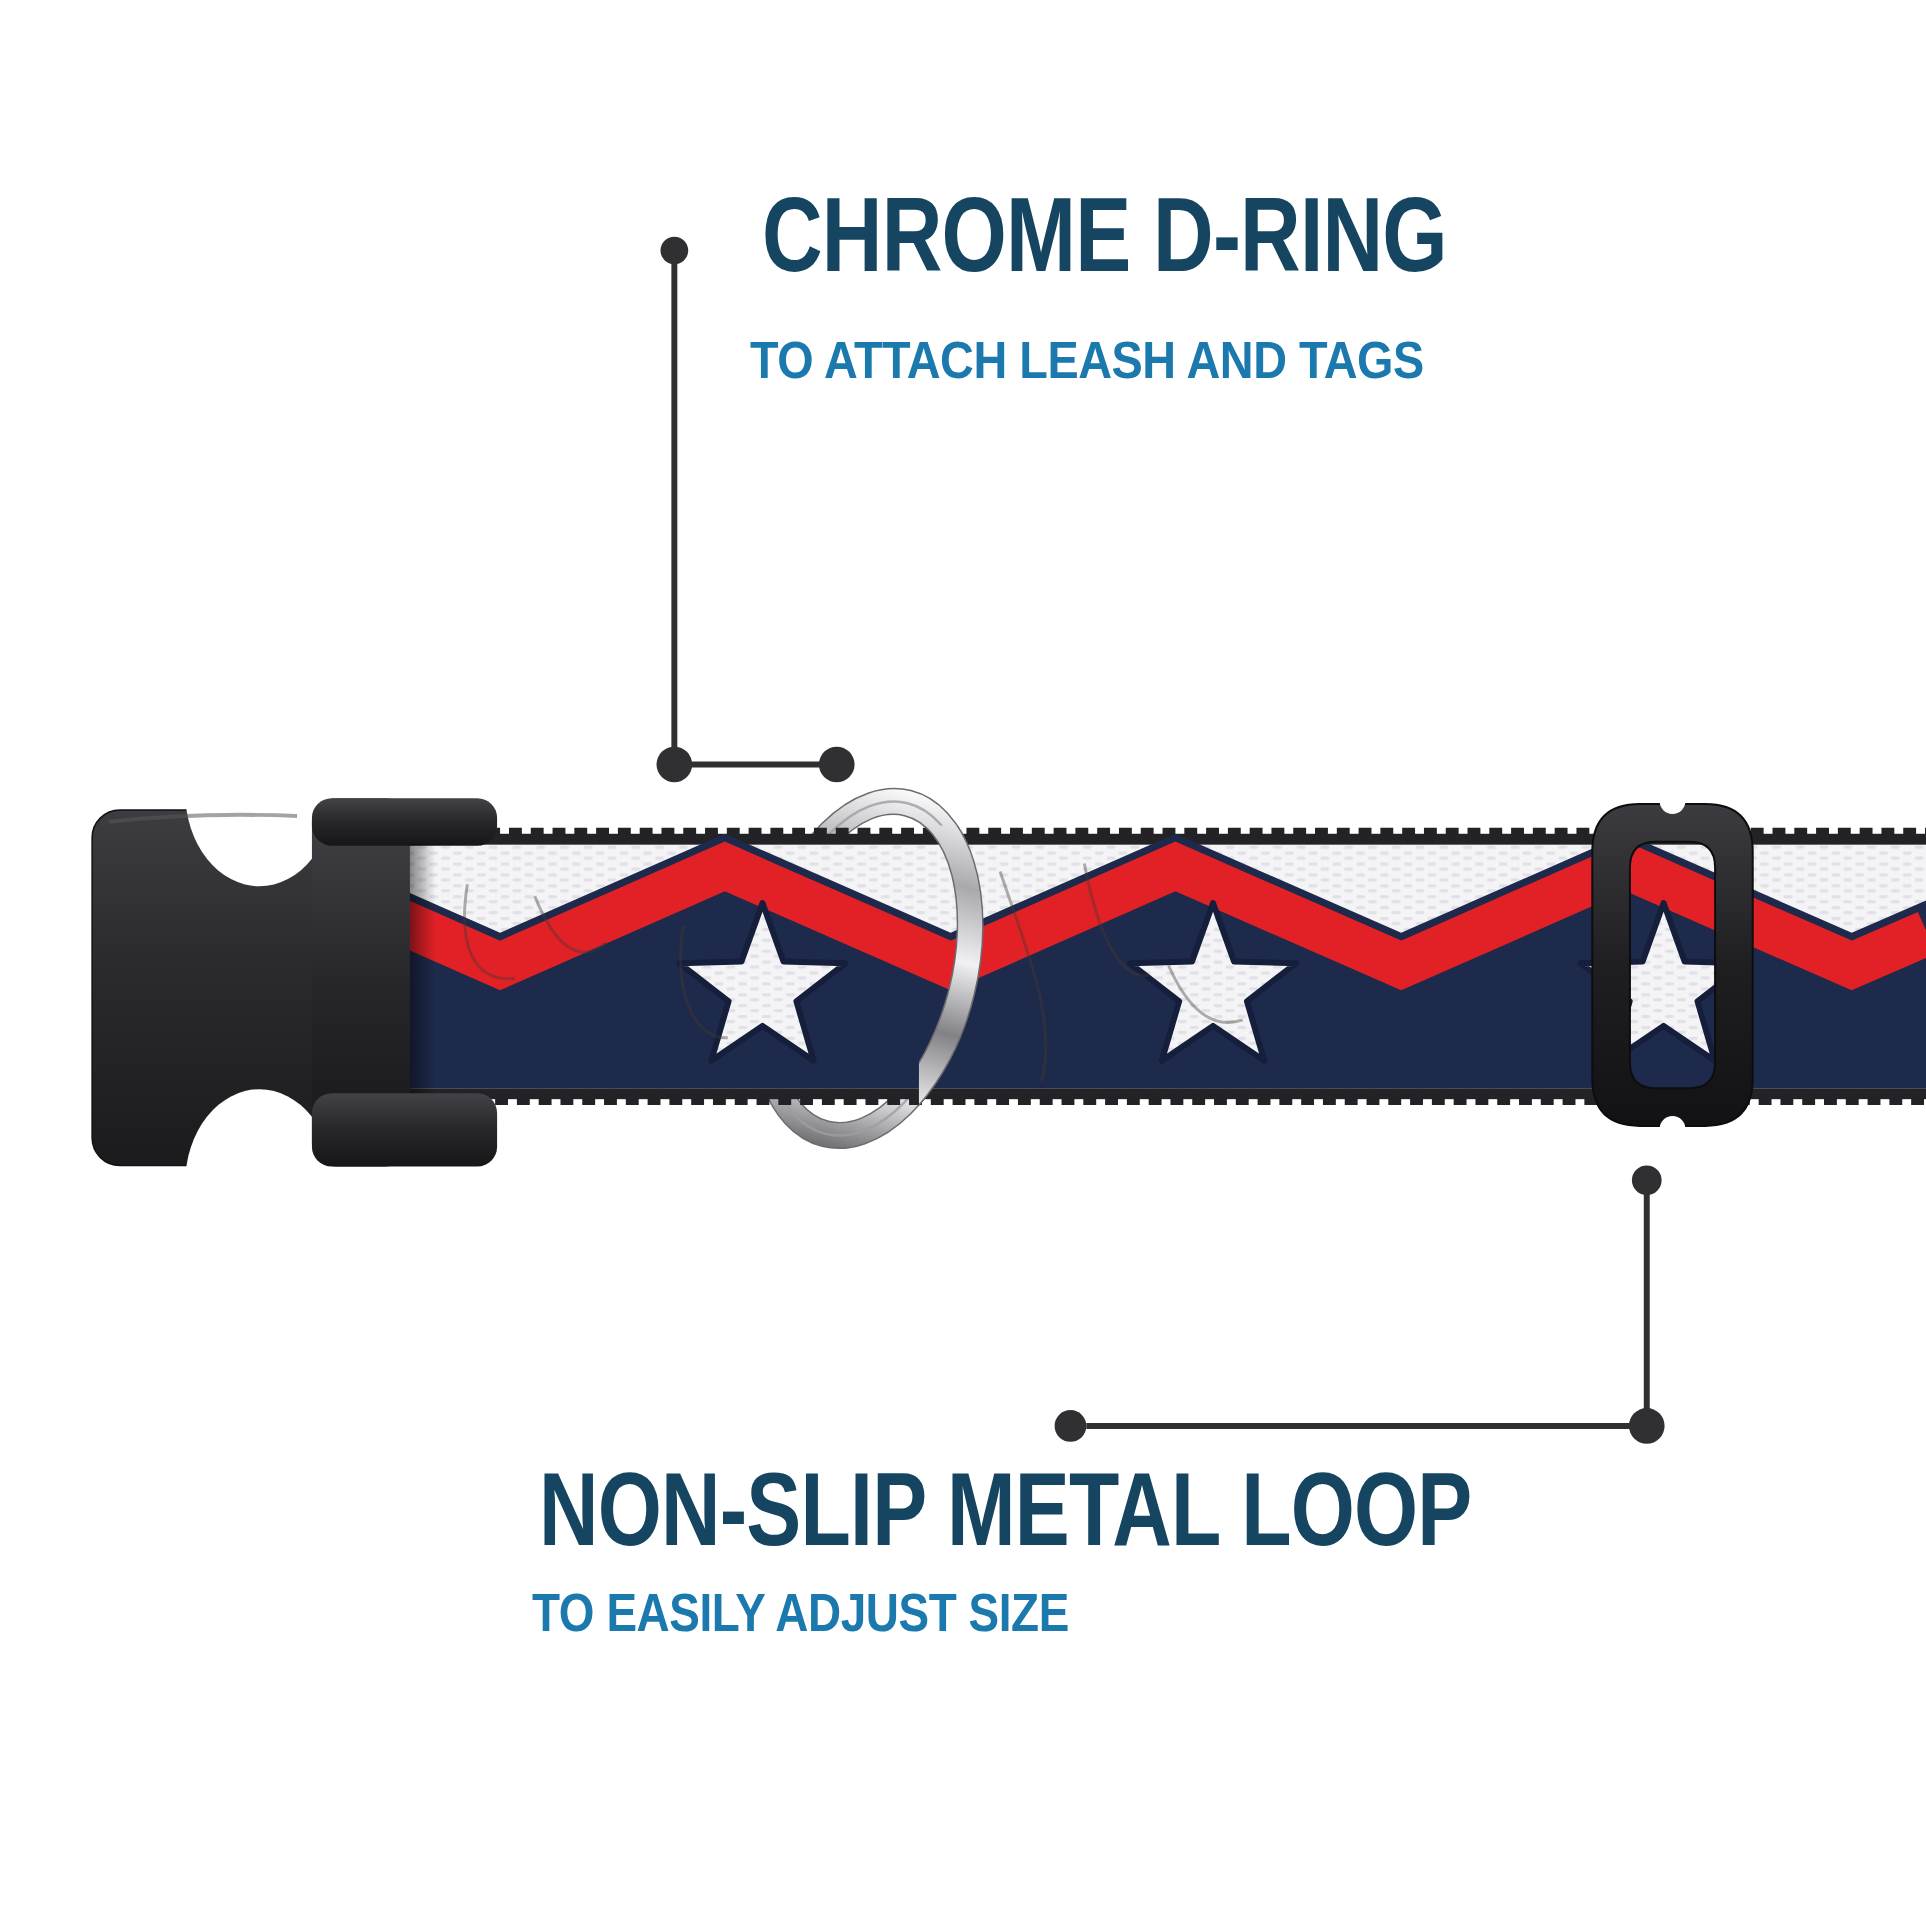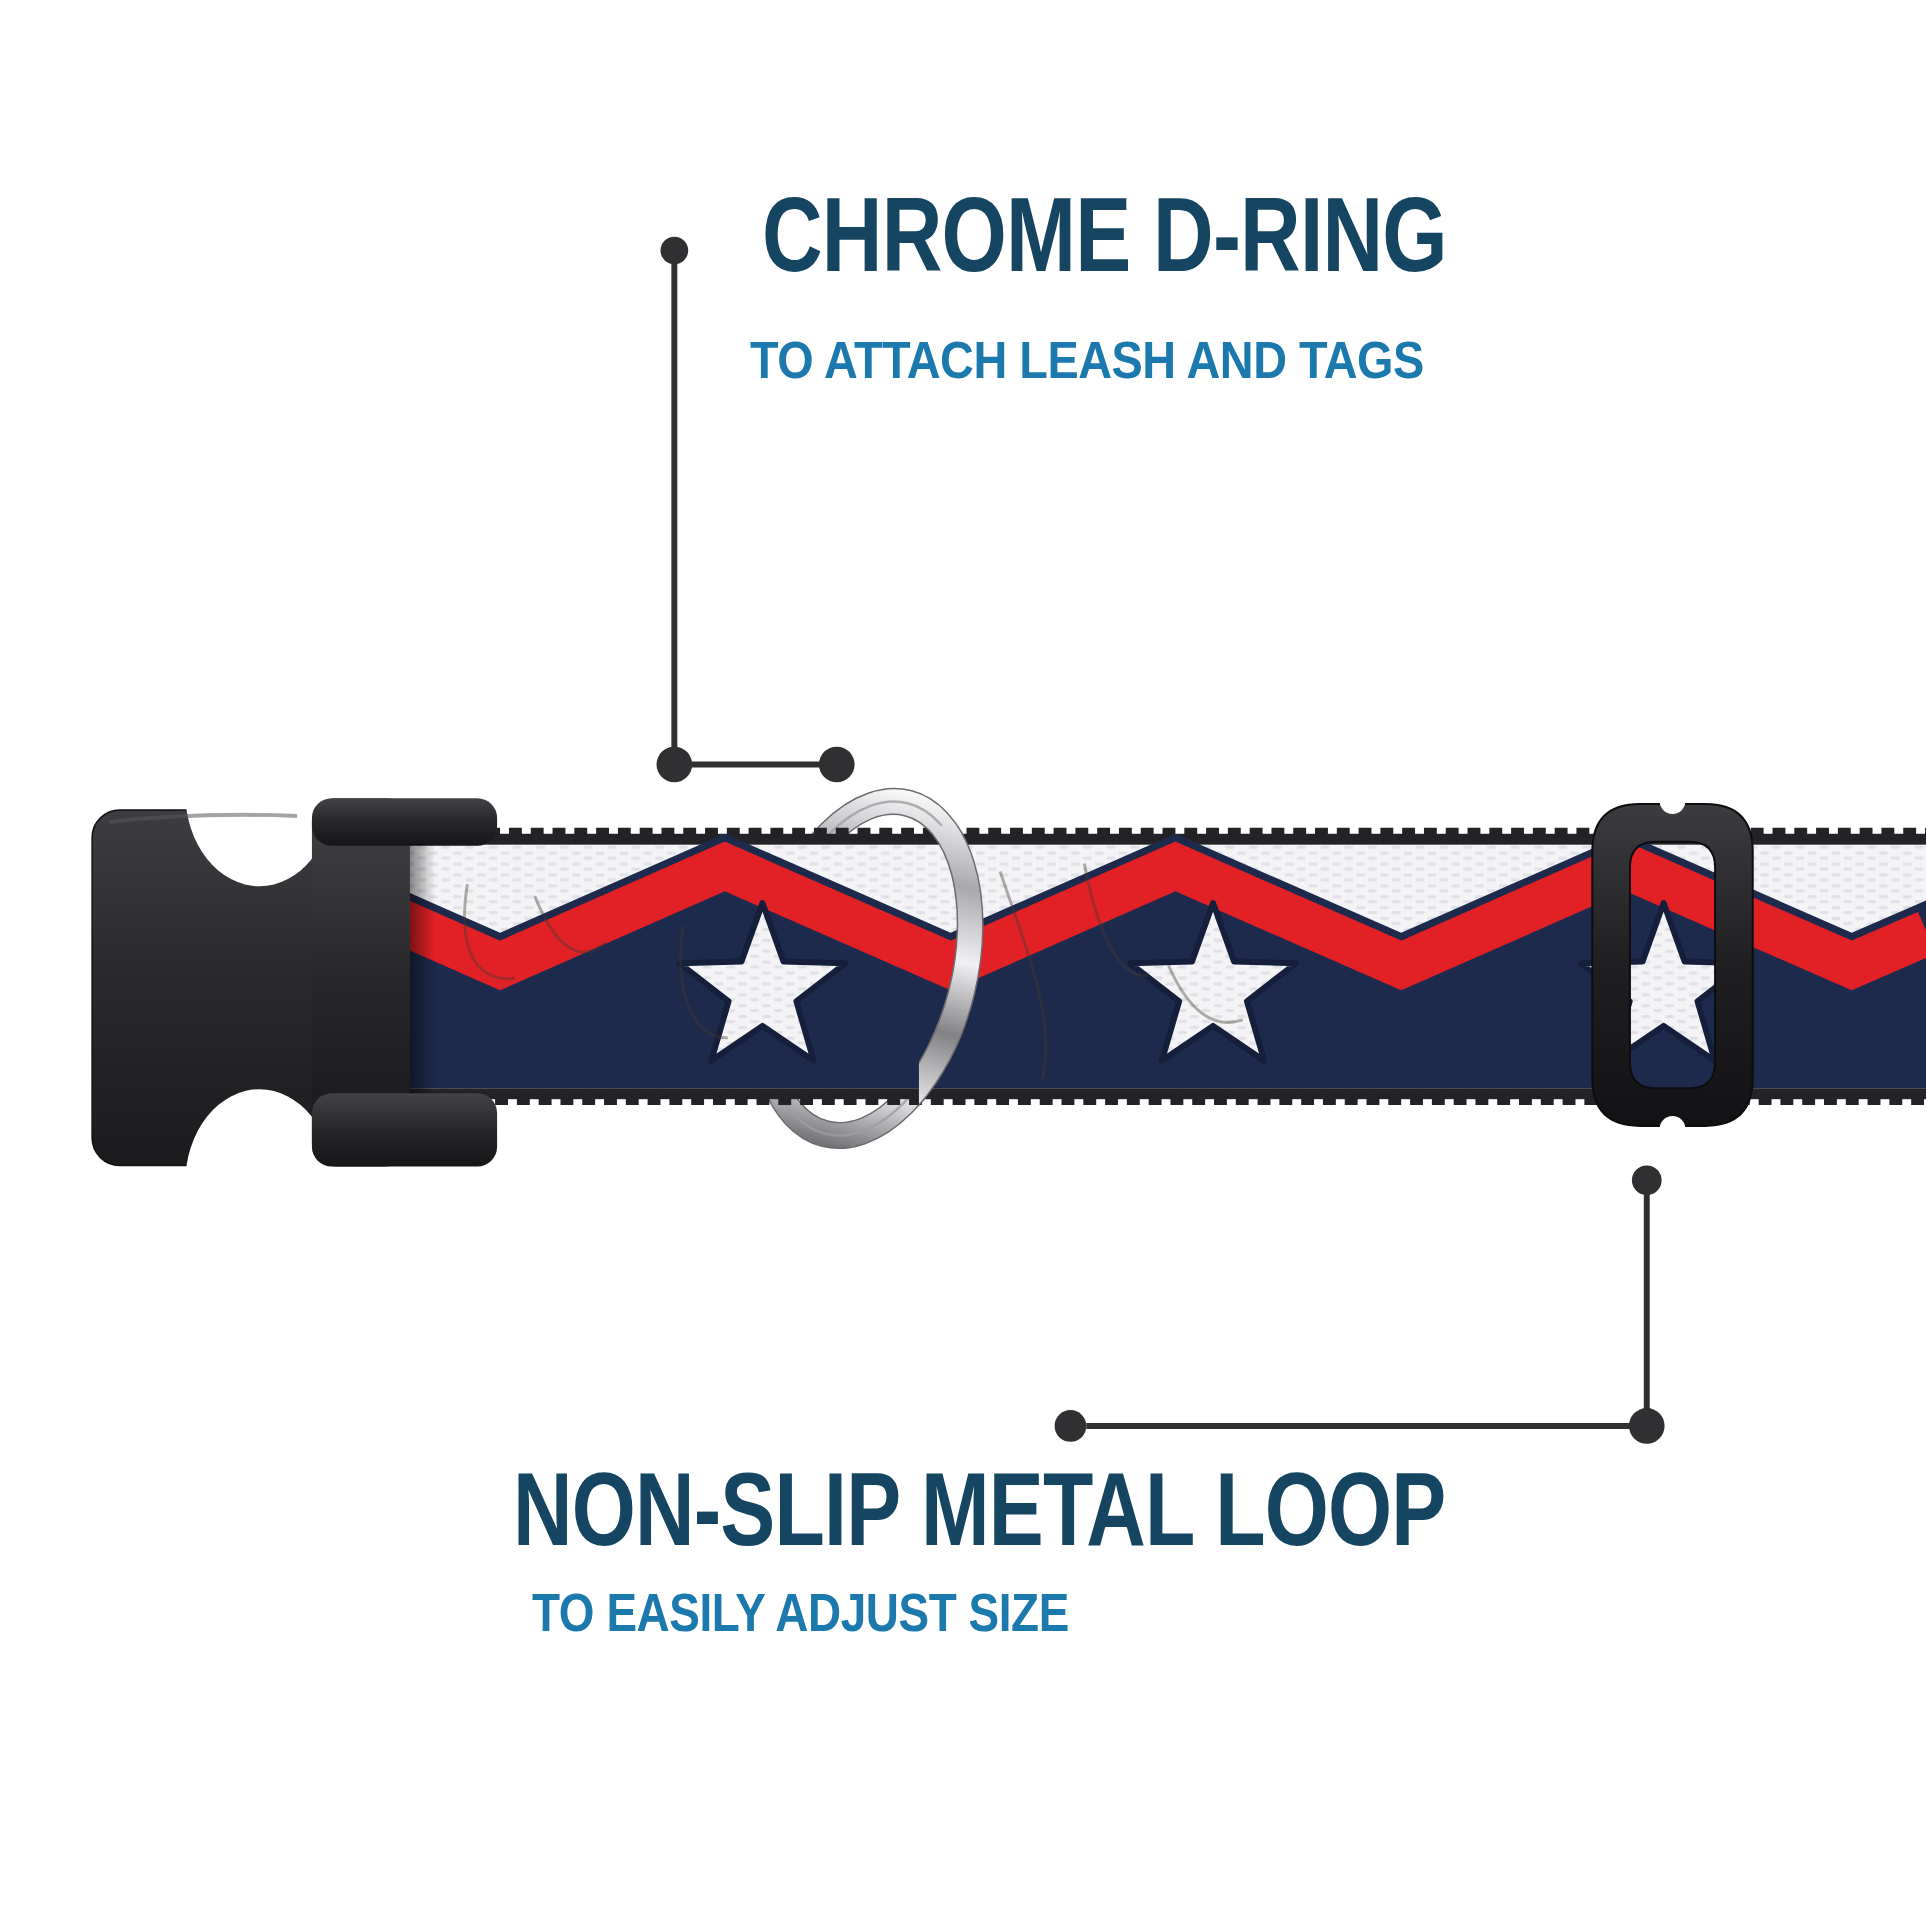--- a/index.html
+++ b/index.html
@@ -6,21 +6,21 @@
   #canvas{position:relative;width:1927px;height:1927px;background:#ffffff;overflow:hidden;
           font-family:"Liberation Sans", sans-serif;}
   #art{position:absolute;left:0;top:0;width:1927px;height:1927px;}
   .callout-title{position:absolute;font-weight:bold;line-height:1;white-space:nowrap;color:#154560;text-decoration:underline;}
   .callout-sub{position:absolute;font-weight:bold;line-height:1;white-space:nowrap;color:#1b79ae;}
   .condense{display:inline-block;transform-origin:left top;}
   #top-title{left:762px;top:182px;font-size:105px;}
   #top-title .condense{transform:scaleX(.80);letter-spacing:-1px;}
   #top-sub{left:750px;top:310px;font-size:52px;margin-top:24px;}
   #top-sub .condense{transform:scaleX(.90);letter-spacing:-0.5px;}
-  #bottom-title{left:513px;top:1458px;font-size:103px;}
+  #bottom-title{left:539px;top:1458px;font-size:103px;}
   #bottom-title .condense{transform:scaleX(.80);letter-spacing:-1px;}
   #bottom-sub{left:532px;top:1585px;font-size:54px;}
   #bottom-sub .condense{transform:scaleX(.85);letter-spacing:-0.5px;}
 </style>
 </head>
 <body>
 
 <div id="canvas">
 
   <svg id="art" viewBox="0 0 1946 1946" xmlns="http://www.w3.org/2000/svg">

